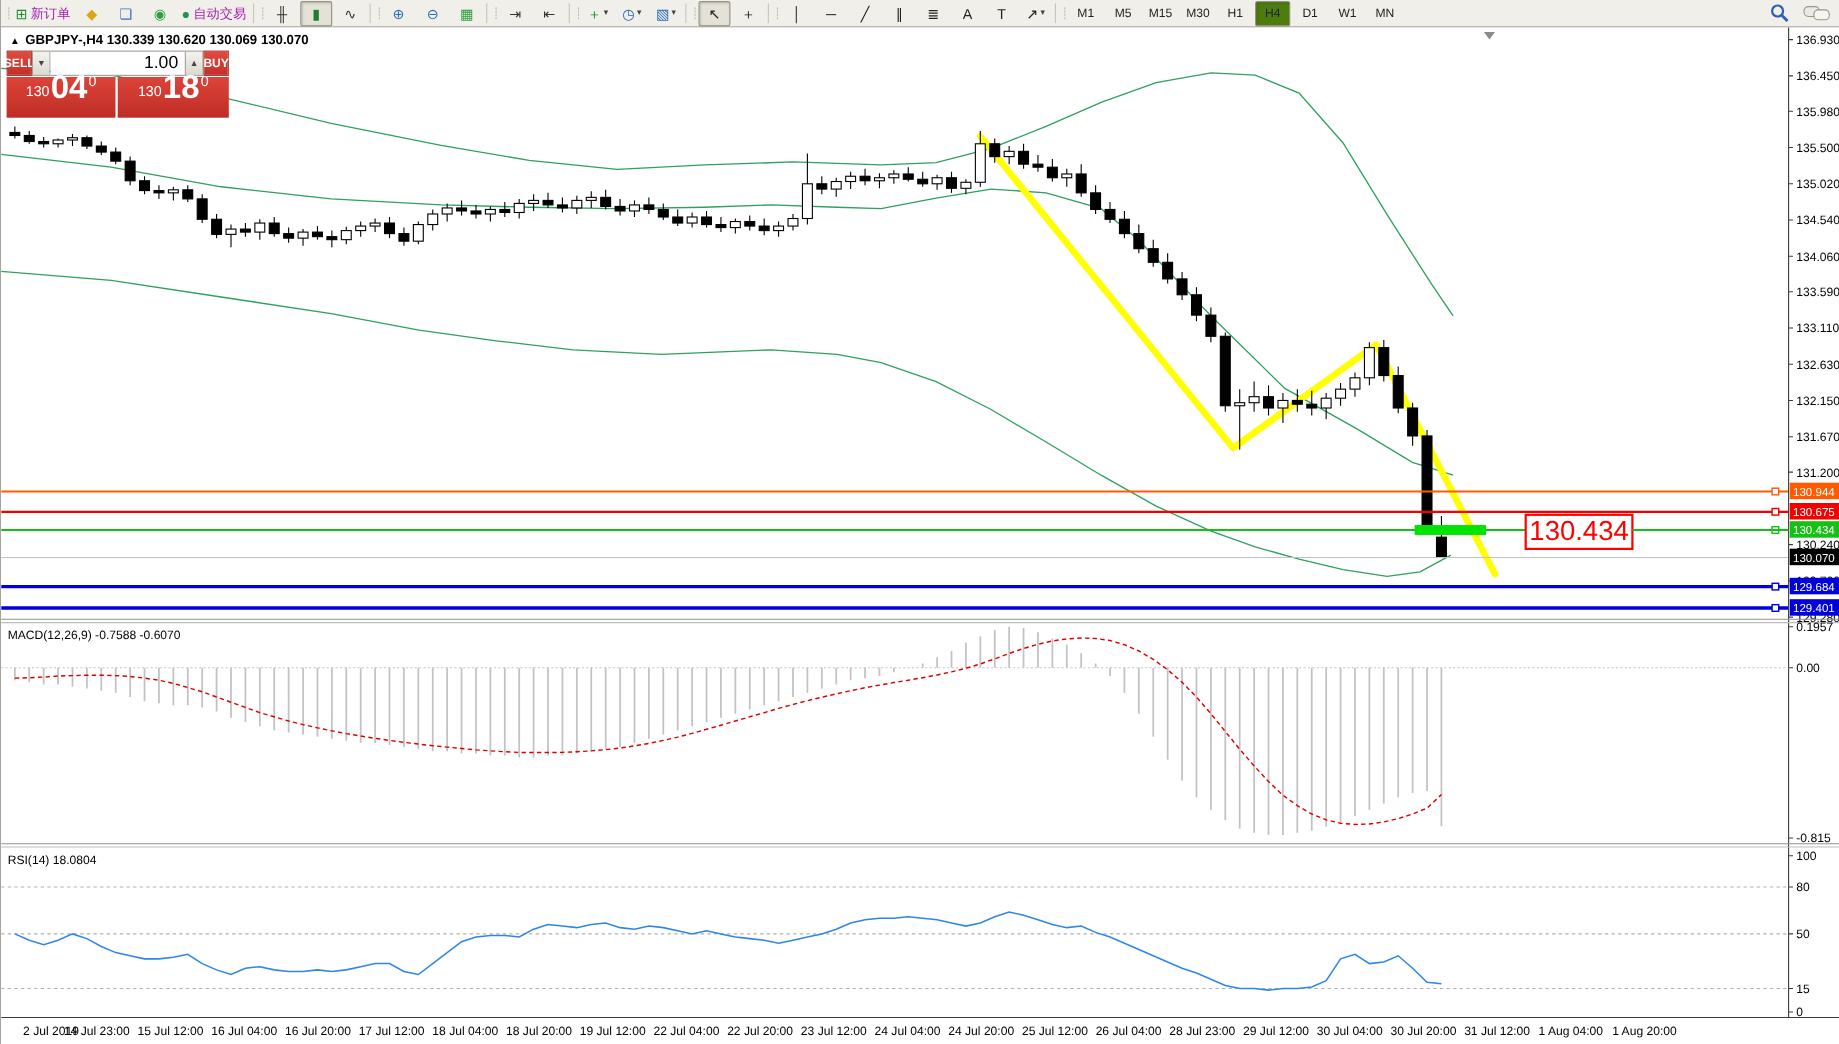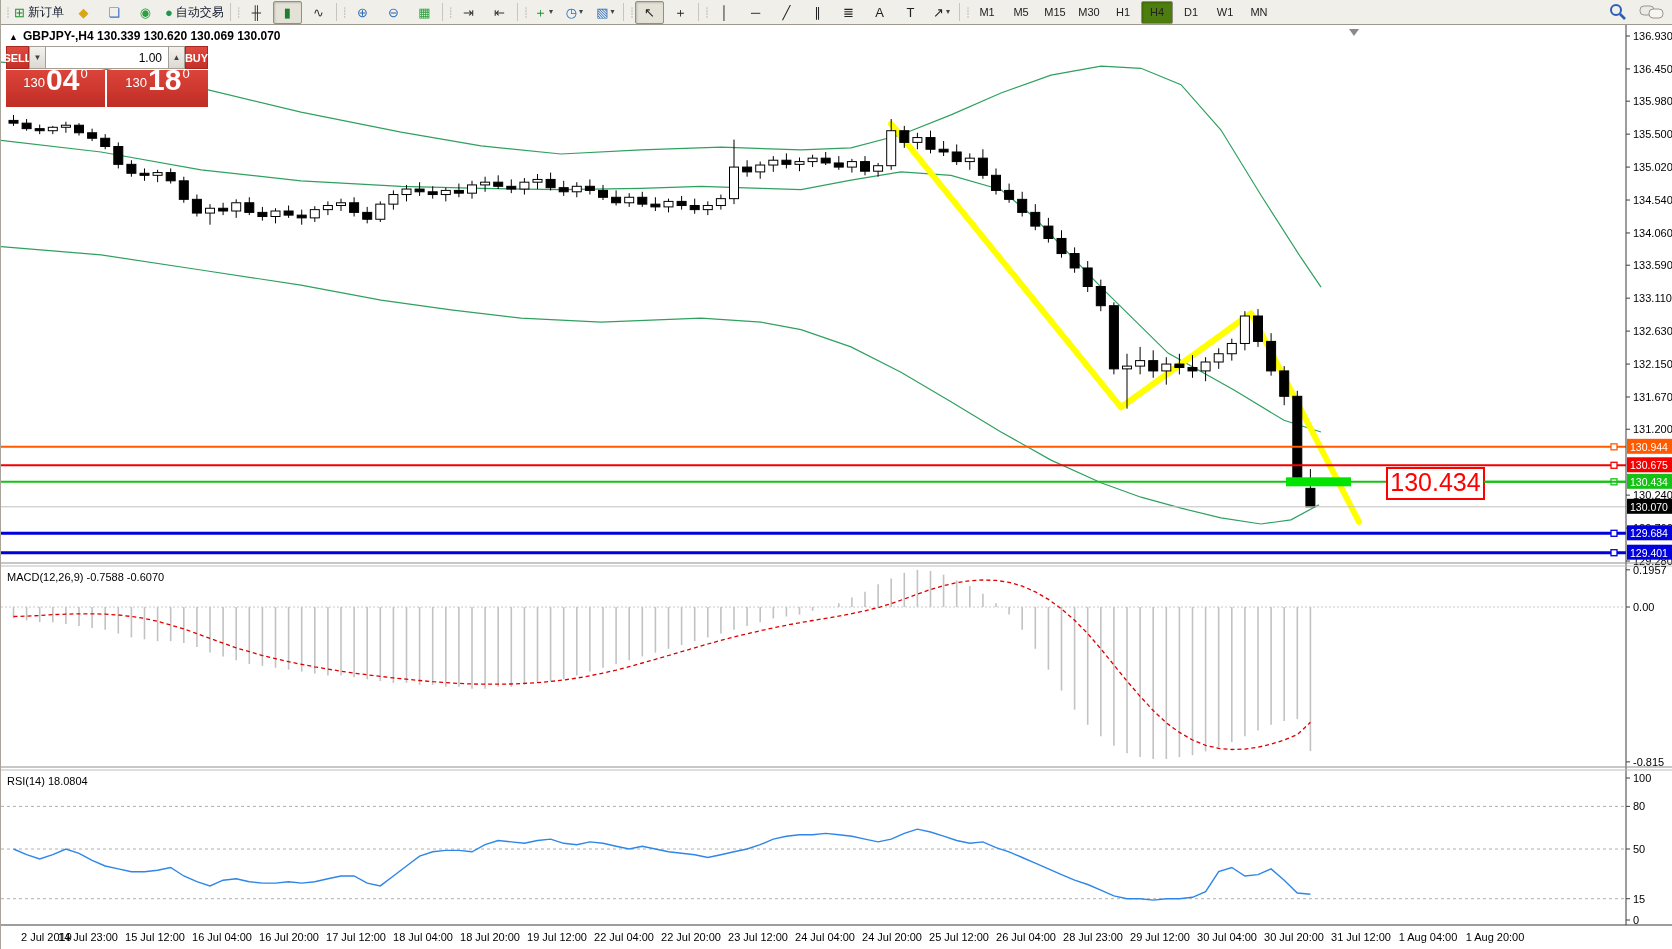--- a/index.html
+++ b/index.html
@@ -6,36 +6,36 @@
   .window{position:relative;width:1672px;height:949px;background:#ffffff;
     font-family:"Liberation Sans",sans-serif;overflow:hidden;border-left:1px solid #a8a49a;border-right:1px solid #a8a49a;}
   
   .toolbar{position:absolute;left:0;top:0;width:1672px;height:25px;background:#f1efe9;
     border-bottom:1px solid #9c988e;display:flex;align-items:center;padding-left:3px;box-sizing:border-box;}
   .tb-btn{height:21px;min-width:23px;display:flex;align-items:center;justify-content:center;
     margin:0 1px;border:1px solid transparent;border-radius:2px;font-size:13px;line-height:1;
     color:#333;cursor:default;padding:0 2px;white-space:nowrap;}
   .tb-btn .car{font-size:8px;color:#444;margin-left:2px;}
   .tb-btn.pressed{background:#e4e1d7;border:1px solid #938f84;box-shadow:inset 1px 1px 2px rgba(0,0,0,.18);}
-  .tb-label{font-size:12px;color:#0f172a;margin-left:3px;}
+  .tb-label{font-size:12px;color:#a21caf;margin-left:3px;}
   .tb-sep{width:1px;height:18px;background:#c9c5ba;margin:0 4px 0 2px;}
   .tb-handle{color:#b7b3a8;font-size:10px;margin:0 1px;letter-spacing:-2px;}
   .tf-btn{height:21px;min-width:24px;display:flex;align-items:center;justify-content:center;
     font-size:11px;color:#222;border:1px solid transparent;border-radius:2px;margin:0 1px;padding:0 3px;}
   .tf-btn.pressed{background:#4d7c0f;border:1px solid #938f84;box-shadow:inset 1px 1px 2px rgba(0,0,0,.18);}
   .tb-right{margin-left:auto;display:flex;align-items:center;margin-right:8px;}
   
   .trade-panel{position:absolute;left:5px;top:46px;width:202px;z-index:30;font-family:"Liberation Sans",sans-serif;}
   .tp-row1{display:flex;height:23px;}
   .tp-sell,.tp-buy{width:23px;background:linear-gradient(#e04a40,#c42f27);color:#fff;font-size:11px;
     font-weight:bold;display:flex;align-items:center;justify-content:center;border:1px solid #a82720;box-sizing:border-box;}
   .tp-spin{width:17px;background:linear-gradient(#f4f2ee,#dcd9d2);border:1px solid #a39f95;box-sizing:border-box;
     display:flex;align-items:center;justify-content:center;font-size:8px;color:#444;}
   .tp-vol{flex:1;background:#fff;border:1px solid #a39f95;border-left:none;border-right:none;
-    font-size:12px;color:#000;text-align:right;padding:0 6px 0 0;display:flex;align-items:center;justify-content:flex-end;}
+    font-size:16px;color:#000;text-align:right;padding:0 6px 0 0;display:flex;align-items:center;justify-content:flex-end;}
   .tp-row2{display:flex;height:37px;margin-top:1px;}
   .tp-price{background:linear-gradient(#dc443a,#bf2d25);color:#fff;display:flex;align-items:flex-end;
     justify-content:center;padding-bottom:14px;}
   .tp-price.sell{width:99px;margin-right:2px;}
   .tp-price.buy{width:101px;}
   .tp-pre{font-size:13px;margin-bottom:3px;}
   .tp-big{font-size:30px;font-weight:bold;line-height:0.9;margin:0 1px;}
   .tp-sup{font-size:13px;margin-bottom:12px;}
   svg text{font-family:"Liberation Sans",sans-serif;}
 </style>

